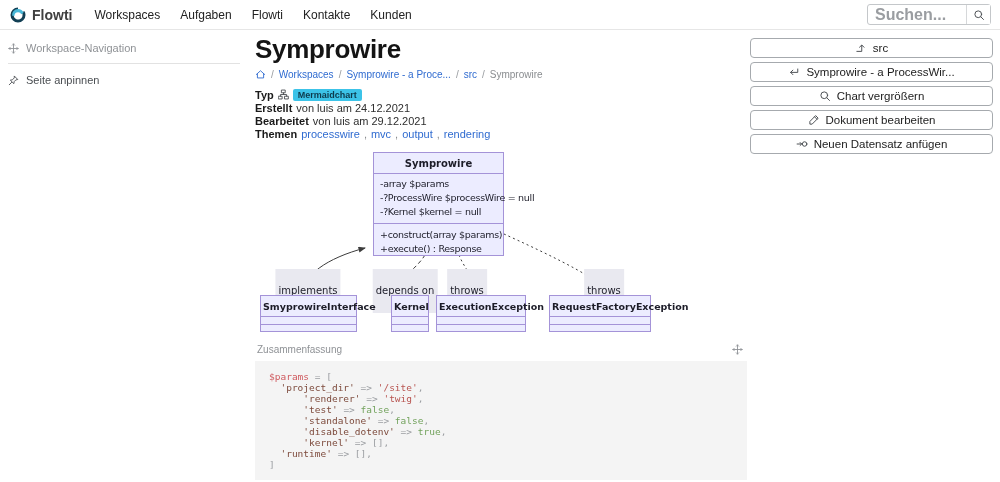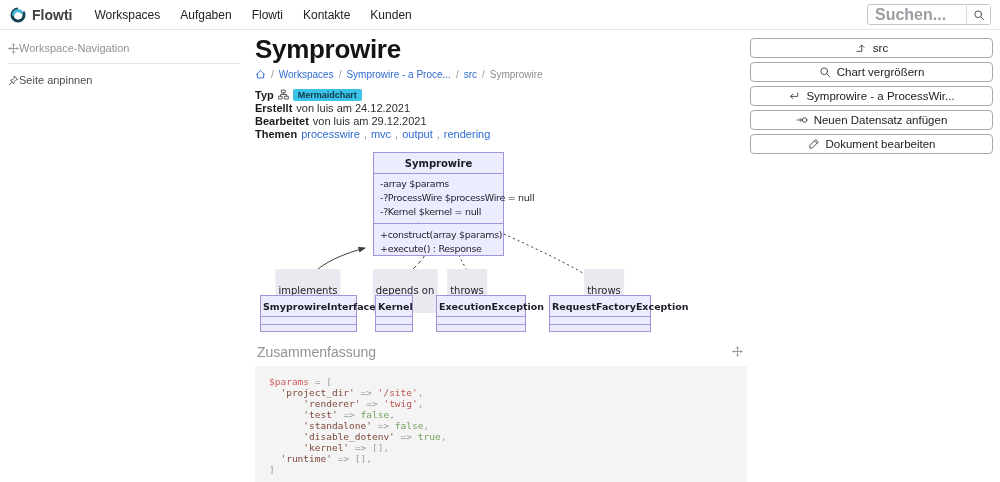--- a/index.html
+++ b/index.html
@@ -23,21 +23,21 @@
   .seg button:first-child { border-left:none; }
   .search { display:flex; height:21px; border:1px solid #c4c7ca; border-radius:3px; margin-left:8px; width:124px; background:#fff; }
   .search input { border:none; outline:none; flex:1; font-size:16px; padding:0 7px; min-width:0;
                   color:#333; font-family:inherit; background:transparent;font-weight:bold; }
   .search input::placeholder { color:#9a9da1; }
   .search button { border:none; border-left:1px solid #d6d8da; background:#fff; width:24px;
                    display:flex; align-items:center; justify-content:center; cursor:pointer; }
 
   
   .sidebar { position:absolute; left:8px; top:36px; width:232px; font-size:11px; }
-  .side-row { display:flex; align-items:center; cursor:pointer; }
+  .side-row { display:flex; align-items:center; gap:7px; cursor:pointer; }
   .side-row.first { color:#8f9296; padding:6px 0 9px; border-bottom:1px solid #e2e2e2; }
   .side-row.second { color:#4a4e52; padding:10px 0 0; }
 
   
   .rightcol { position:absolute; left:750px; top:38px; width:243px; display:flex; flex-direction:column; gap:4px; }
   .action-btn { height:20px; background:#fff; border:1px solid #a6aaae; border-radius:4px;
                 font-size:11.5px; color:#222; display:flex; align-items:center; justify-content:center;
                 gap:6px; font-family:inherit; cursor:pointer; }
 
   
@@ -67,21 +67,21 @@
   .cls-row { font-size:9.5px; letter-spacing:-0.3px; padding:1.5px 6px; white-space:nowrap; line-height:11px; }
   .sub { top:147px; height:37px; }
   .sub .cls-title { border-bottom:none; padding:5px 2px 4px; font-size:9.5px; }
   .sub .empty-row { height:8px; border-top:1px solid var(--diagram-border); }
   .edge-label { position:absolute; top:121px; transform:translateX(-50%); font-size:10px;
                 background:var(--edge-label-bg); padding:16px 3px; line-height:12px; white-space:nowrap; }
 
   
   .summary { margin-top:8px; }
   .summary-head { display:flex; justify-content:space-between; align-items:center;
-                  font-size:14px; color:#8f9296; padding:2px 4px 6px 2px; }
+                  font-size:10px; color:#8f9296; padding:2px 4px 6px 2px; }
   pre.code { background:#f4f4f4; padding:10px 14px; font-family:"DejaVu Sans Mono", monospace;
              font-size:9.5px; line-height:11px; white-space:pre; color:#555; }
   .tok-var  { color:var(--code-var); }
   .tok-key  { color:var(--code-key); font-weight:normal; }
   .tok-str  { color:var(--code-str); }
   .tok-bool { color:var(--code-bool); }
   .tok-pun  { color:var(--code-punct); }
   .tok-pln  { color:#555; }
 </style>
 </head>
@@ -213,21 +213,21 @@
     <div class="edge-label" style="left:53px">implements</div>
     <div class="edge-label" style="left:150px">depends on</div>
     <div class="edge-label" style="left:212px">throws</div>
     <div class="edge-label" style="left:349px">throws</div>
 
     <div class="clsbox sub" style="left:5px;width:97px">
       <div class="cls-title">SmyprowireInterface</div>
       <div class="empty-row"></div>
       <div class="empty-row"></div>
     </div>
-    <div class="clsbox sub" style="left:120px;width:38px">
+    <div class="clsbox sub" style="left:136px;width:38px">
       <div class="cls-title">Kernel</div>
       <div class="empty-row"></div>
       <div class="empty-row"></div>
     </div>
     <div class="clsbox sub" style="left:181px;width:90px">
       <div class="cls-title">ExecutionException</div>
       <div class="empty-row"></div>
       <div class="empty-row"></div>
     </div>
     <div class="clsbox sub" style="left:294px;width:102px">
@@ -251,40 +251,40 @@
 <div class="rightcol">
   <button class="action-btn">
     <svg class="ico" width="12" height="12" viewBox="0 0 16 16">
       <path d="M2.5 12.5h6.5V4.5"></path>
         <path d="M6 7L9 4l3 3"></path>
     </svg>
     <span>src</span>
   </button>
   <button class="action-btn">
     <svg class="ico" width="12" height="12" viewBox="0 0 16 16">
+      <path d="M13 4v4.5H3.5"></path>
+        <path d="M6.5 5.5l-3 3 3 3"></path>
+    </svg>
+    <span>Symprowire - a ProcessWir...</span>
+  </button>
+  <button class="action-btn">
+    <svg class="ico" width="12" height="12" viewBox="0 0 16 16">
       <circle cx="7" cy="7" r="4.5"></circle>
         <path d="M10.5 10.5L14 14"></path>
     </svg>
     <span>Chart vergrößern</span>
   </button>
   <button class="action-btn">
     <svg class="ico" width="12" height="12" viewBox="0 0 16 16">
-      <path d="M13 4v4.5H3.5"></path>
-        <path d="M6.5 5.5l-3 3 3 3"></path>
-    </svg>
-    <span>Symprowire - a ProcessWir...</span>
+      <path d="M10.5 2.5l3 3L5.5 13.5h-3v-3z"></path>
+        <path d="M9 4l3 3"></path>
+    </svg>
+    <span>Dokument bearbeiten</span>
   </button>
   <button class="action-btn">
     <svg class="ico" width="12" height="12" viewBox="0 0 16 16">
       <path d="M1.5 8h6"></path>
         <path d="M5.5 6l2 2-2 2"></path>
         <circle cx="11.5" cy="8" r="3"></circle>
     </svg>
     <span>Neuen Datensatz anfügen</span>
   </button>
-  <button class="action-btn">
-    <svg class="ico" width="12" height="12" viewBox="0 0 16 16">
-      <path d="M10.5 2.5l3 3L5.5 13.5h-3v-3z"></path>
-        <path d="M9 4l3 3"></path>
-    </svg>
-    <span>Dokument bearbeiten</span>
-  </button>
 </div>
 
 </body></html>

